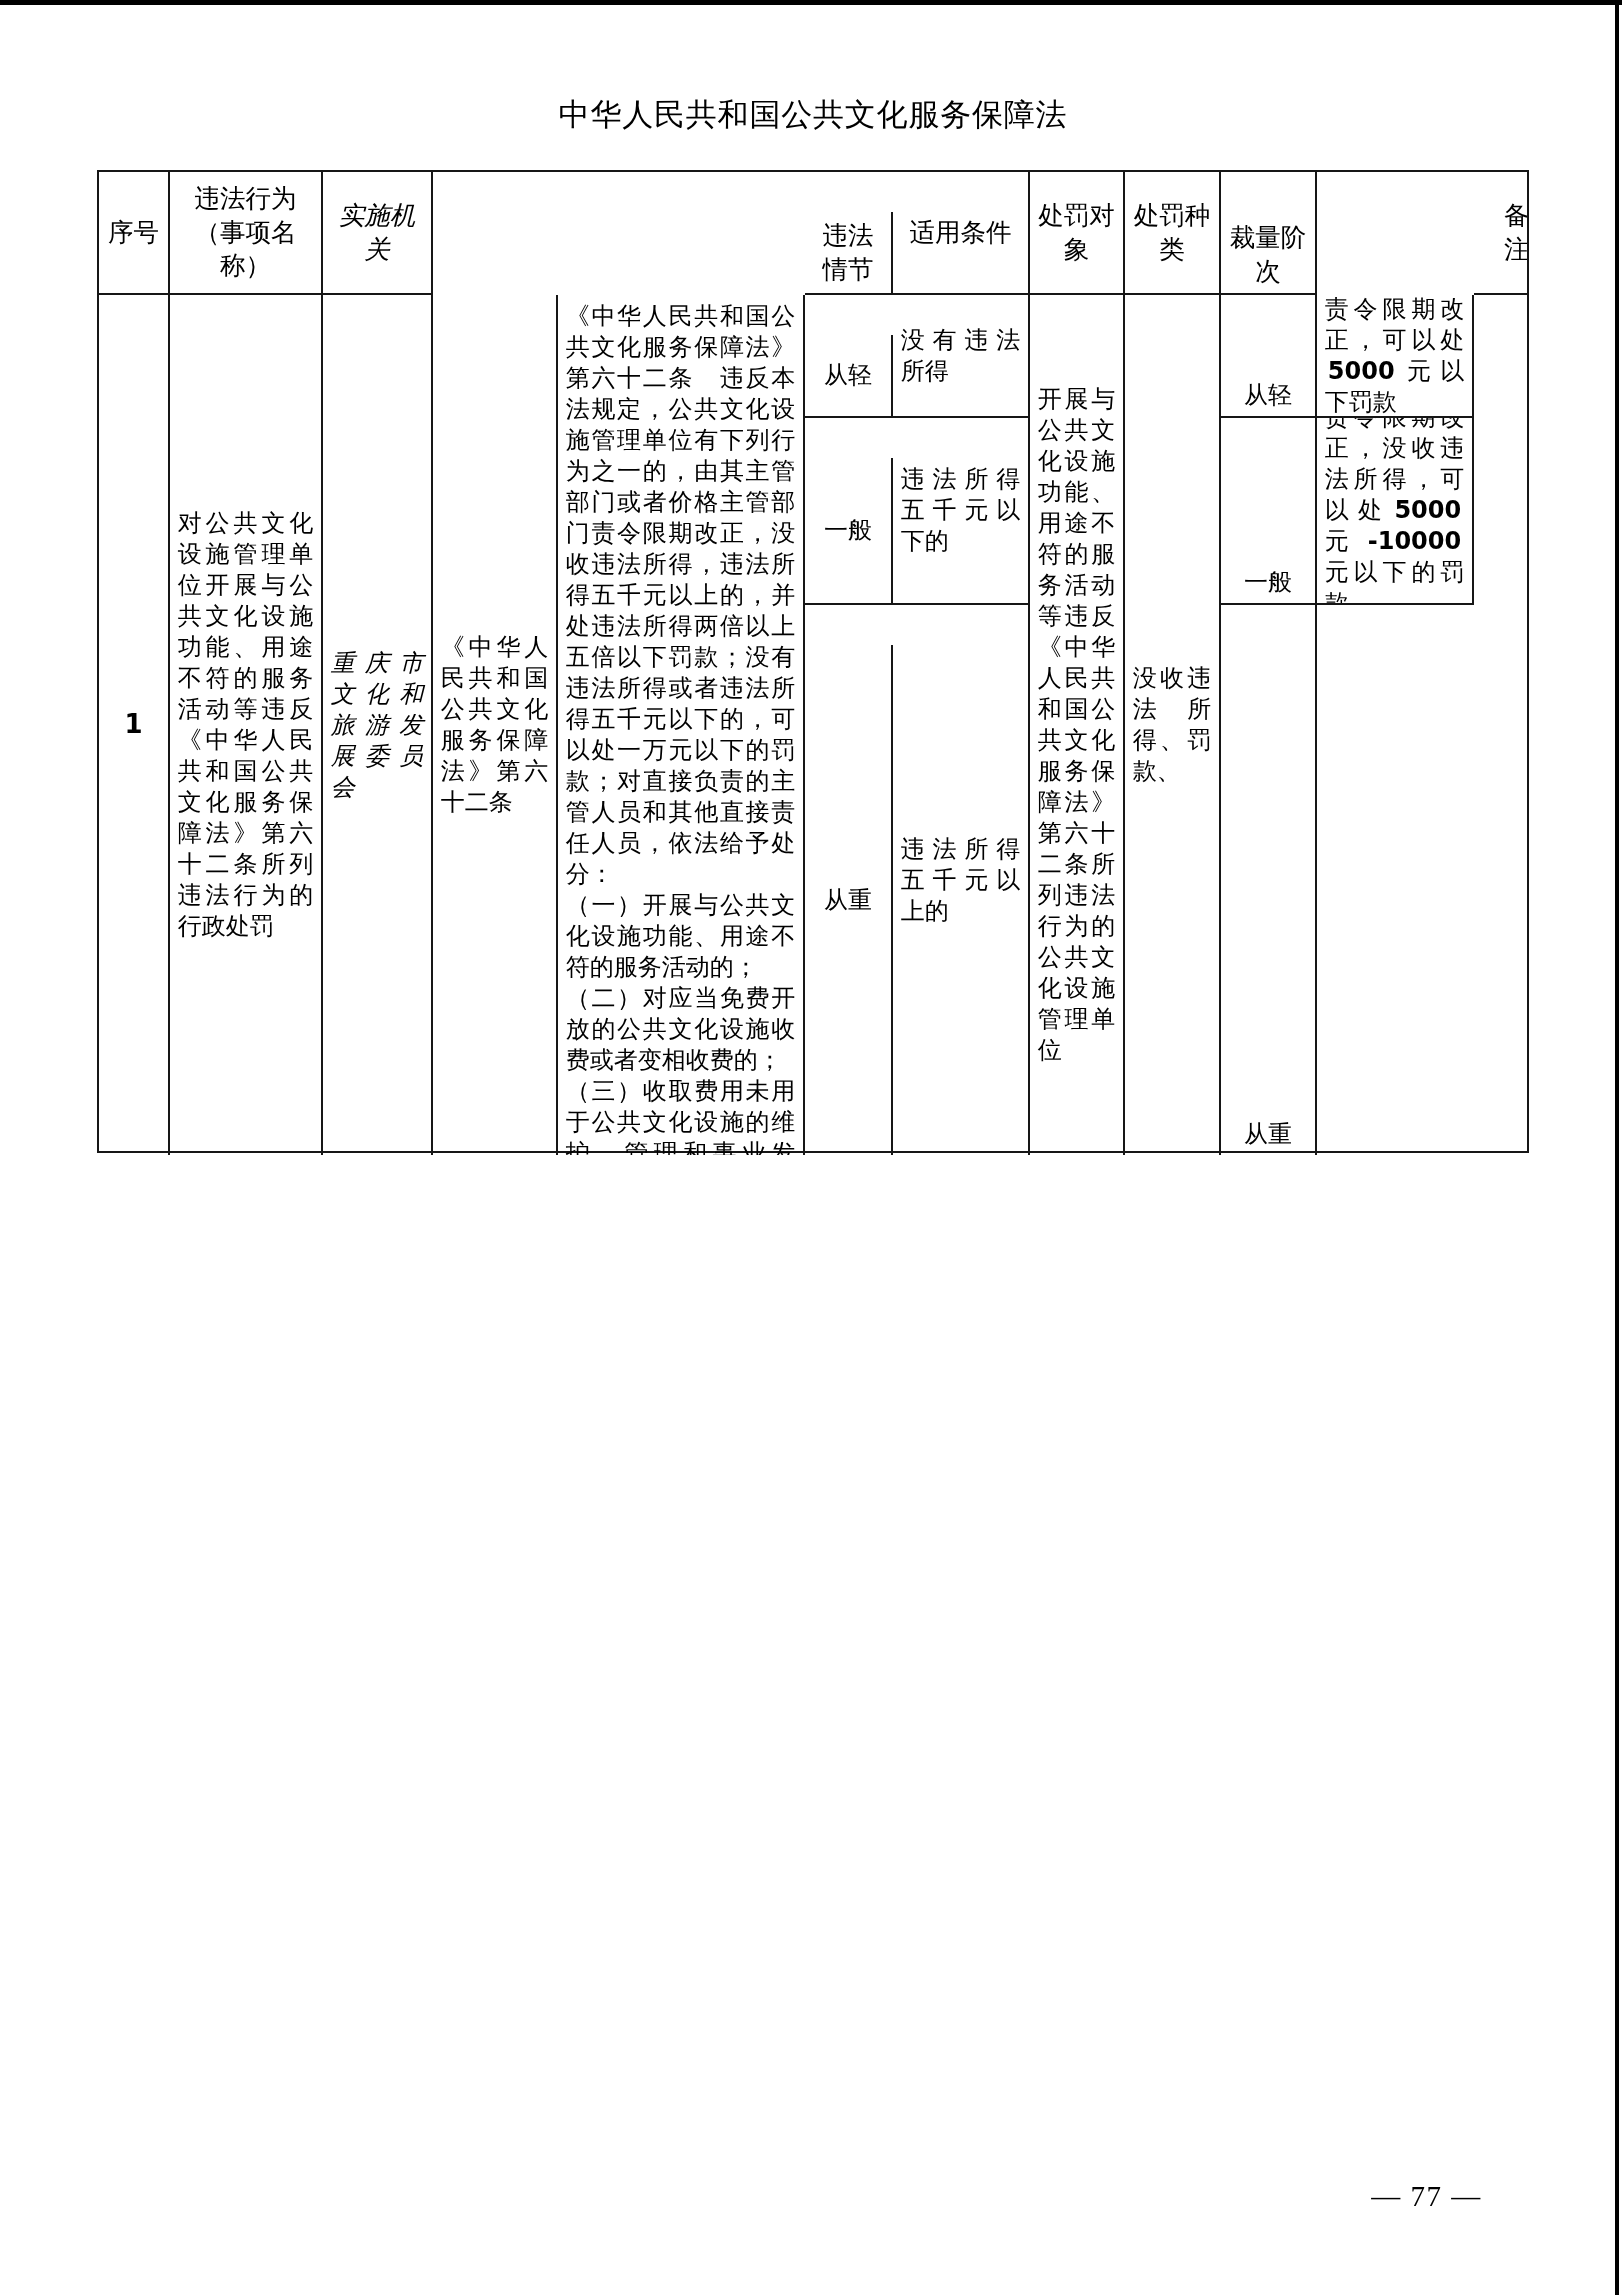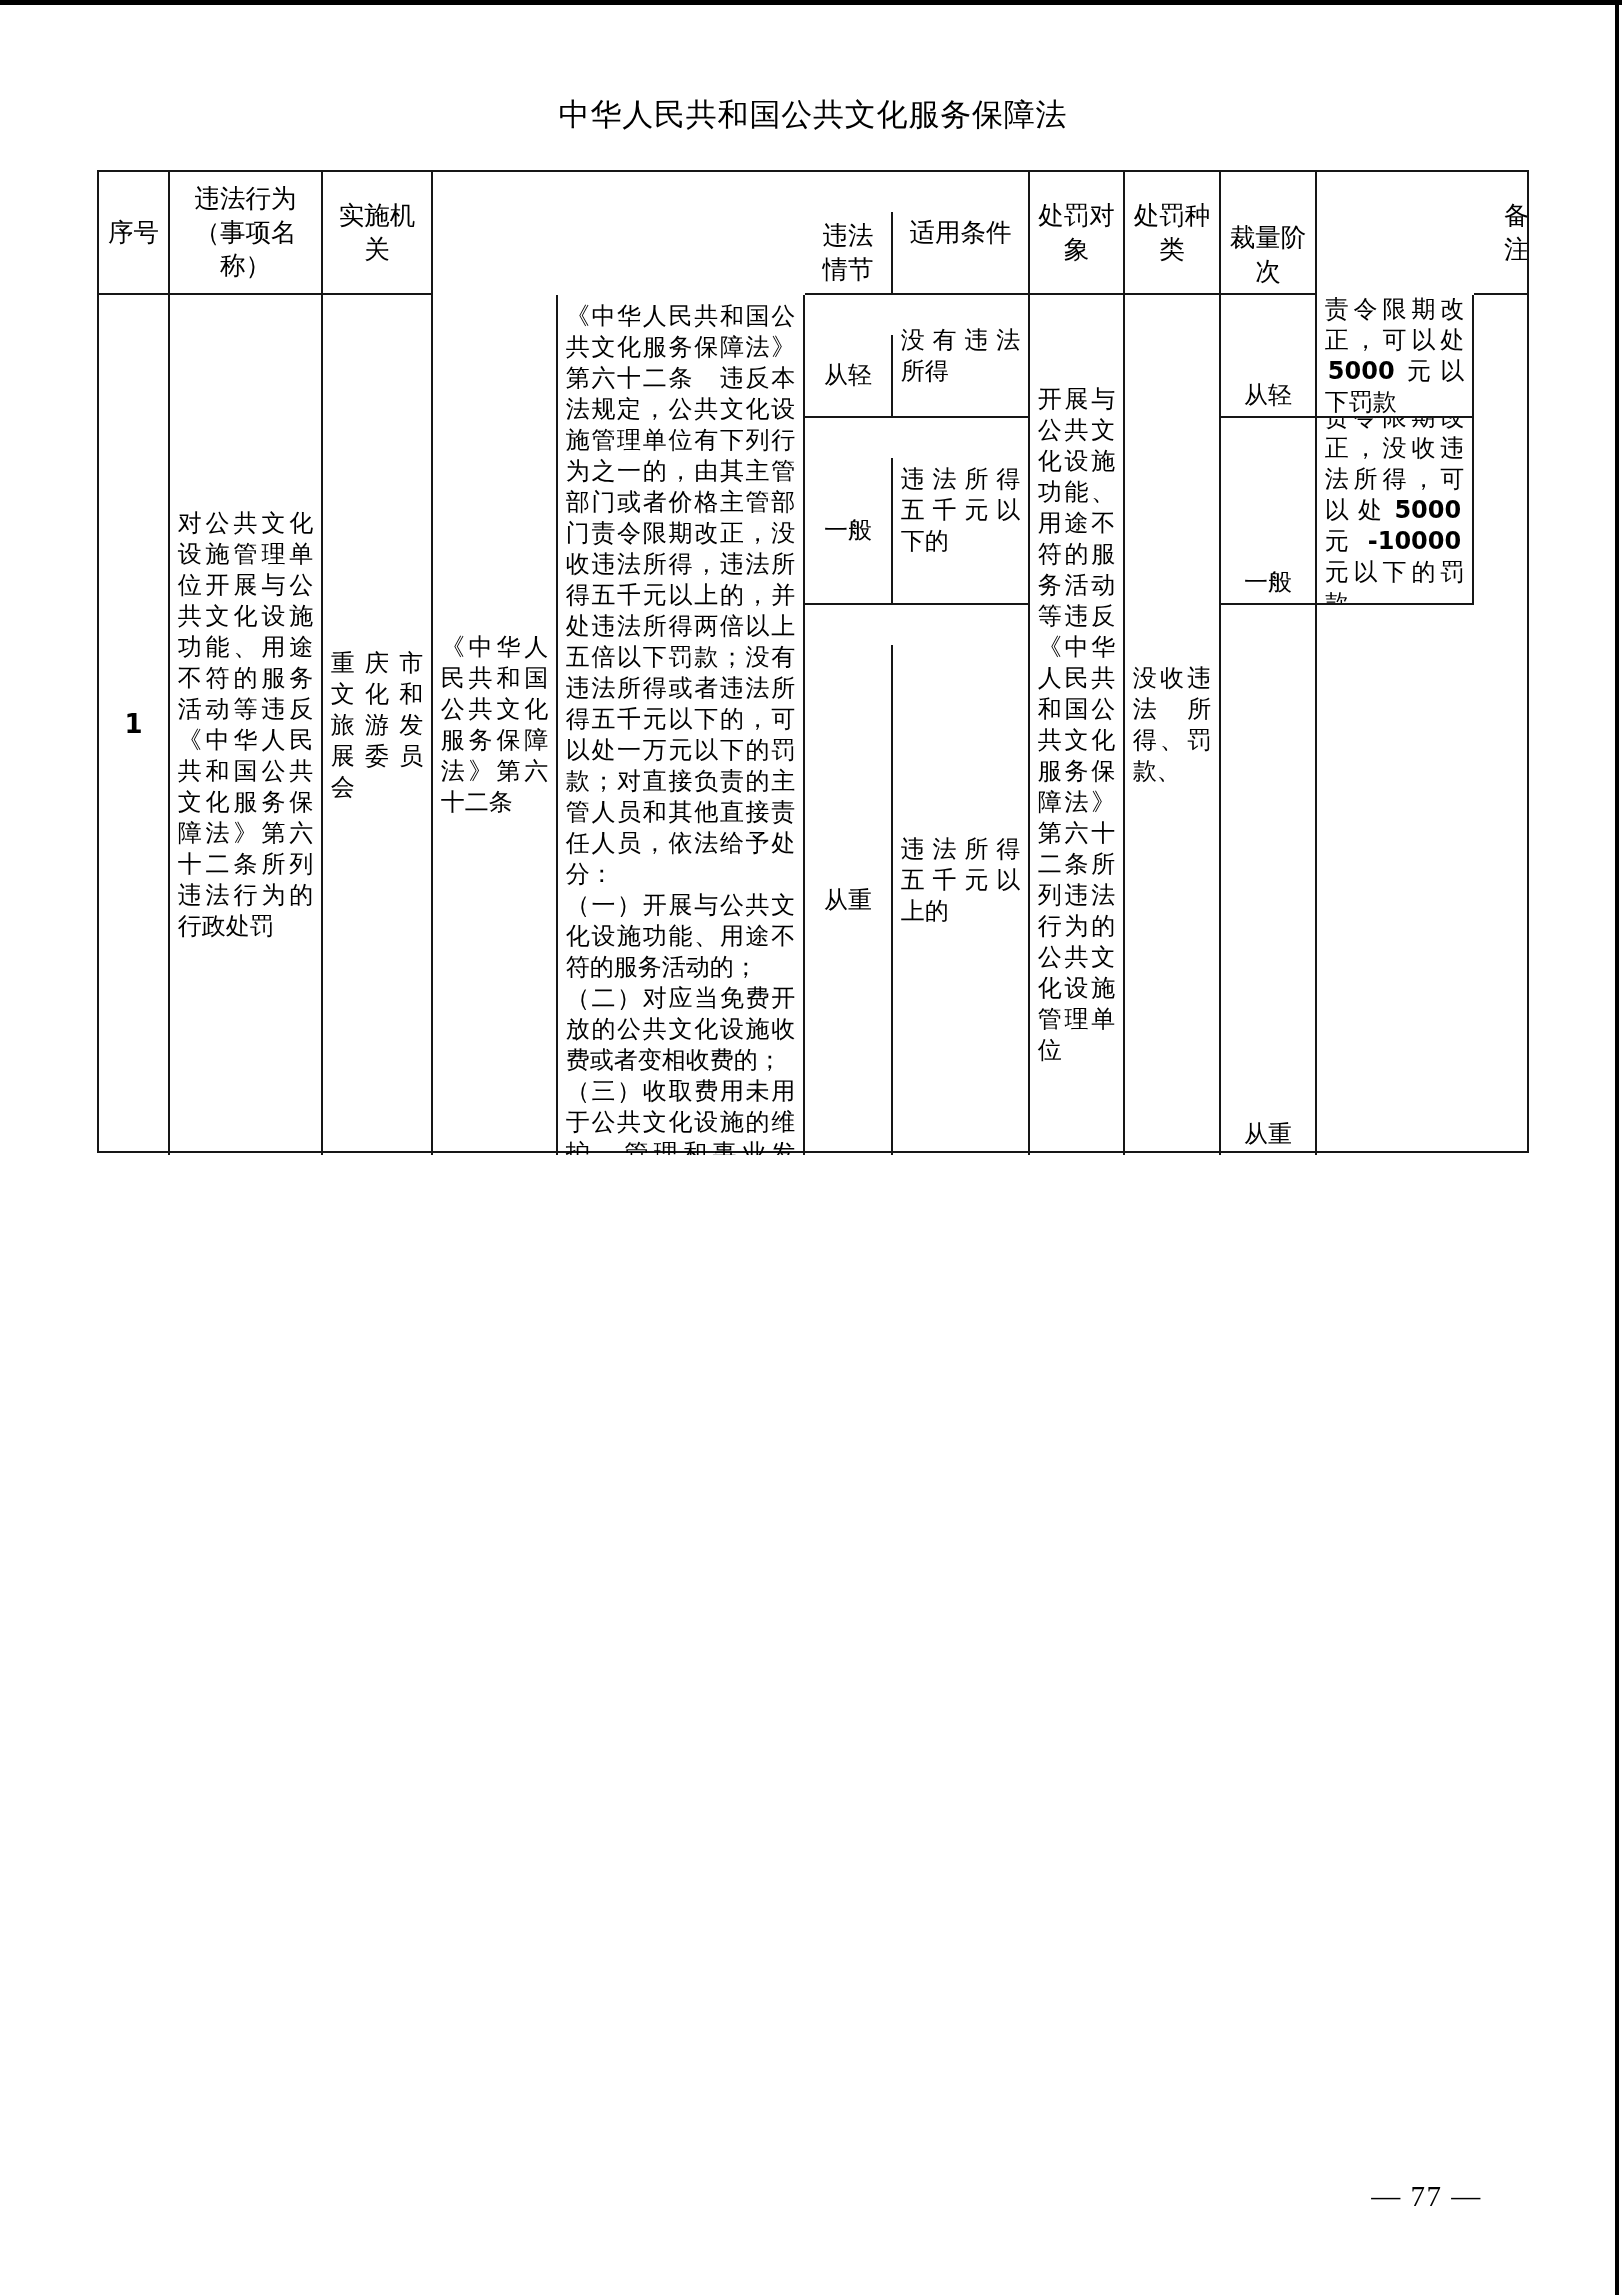--- a/index.html
+++ b/index.html
@@ -58,21 +58,21 @@
     font-size:24px;line-height:31px;
   }
   .tx .inner{
     width:100%;
     text-align:justify;
     text-justify:inter-character;
   }
   .center .inner{text-align:center;}
   .pre .inner{white-space:pre-wrap;}
   .vtop{align-items:flex-start;padding-top:6.2px;}
-  .c1{grid-column:1;} .c2{grid-column:2;} .c3{grid-column:3;} .c4{grid-column:4;}
+  .c1{grid-column:1;} .c2{grid-column:2;} .c3{grid-column:3;font-style:italic;} .c4{grid-column:4;}
   .c5{grid-column:5;} .c6{grid-column:6;margin-top:40px;} .c7{grid-column:7;} .c8{grid-column:8;}
   .c9{grid-column:9;} .c10{grid-column:10;align-items:flex-end;} .c11{grid-column:11;} .c12{grid-column:12;}
   .rh{grid-row:1;}
   .rbody{grid-row:2/5;}
   .r2{grid-row:2;} .r3{grid-row:3;} .r4{grid-row:4;}
   .num{
     font-family:"DejaVu Sans","Liberation Sans",sans-serif;
     font-weight:700;
     margin:0 3.1px;
   }

